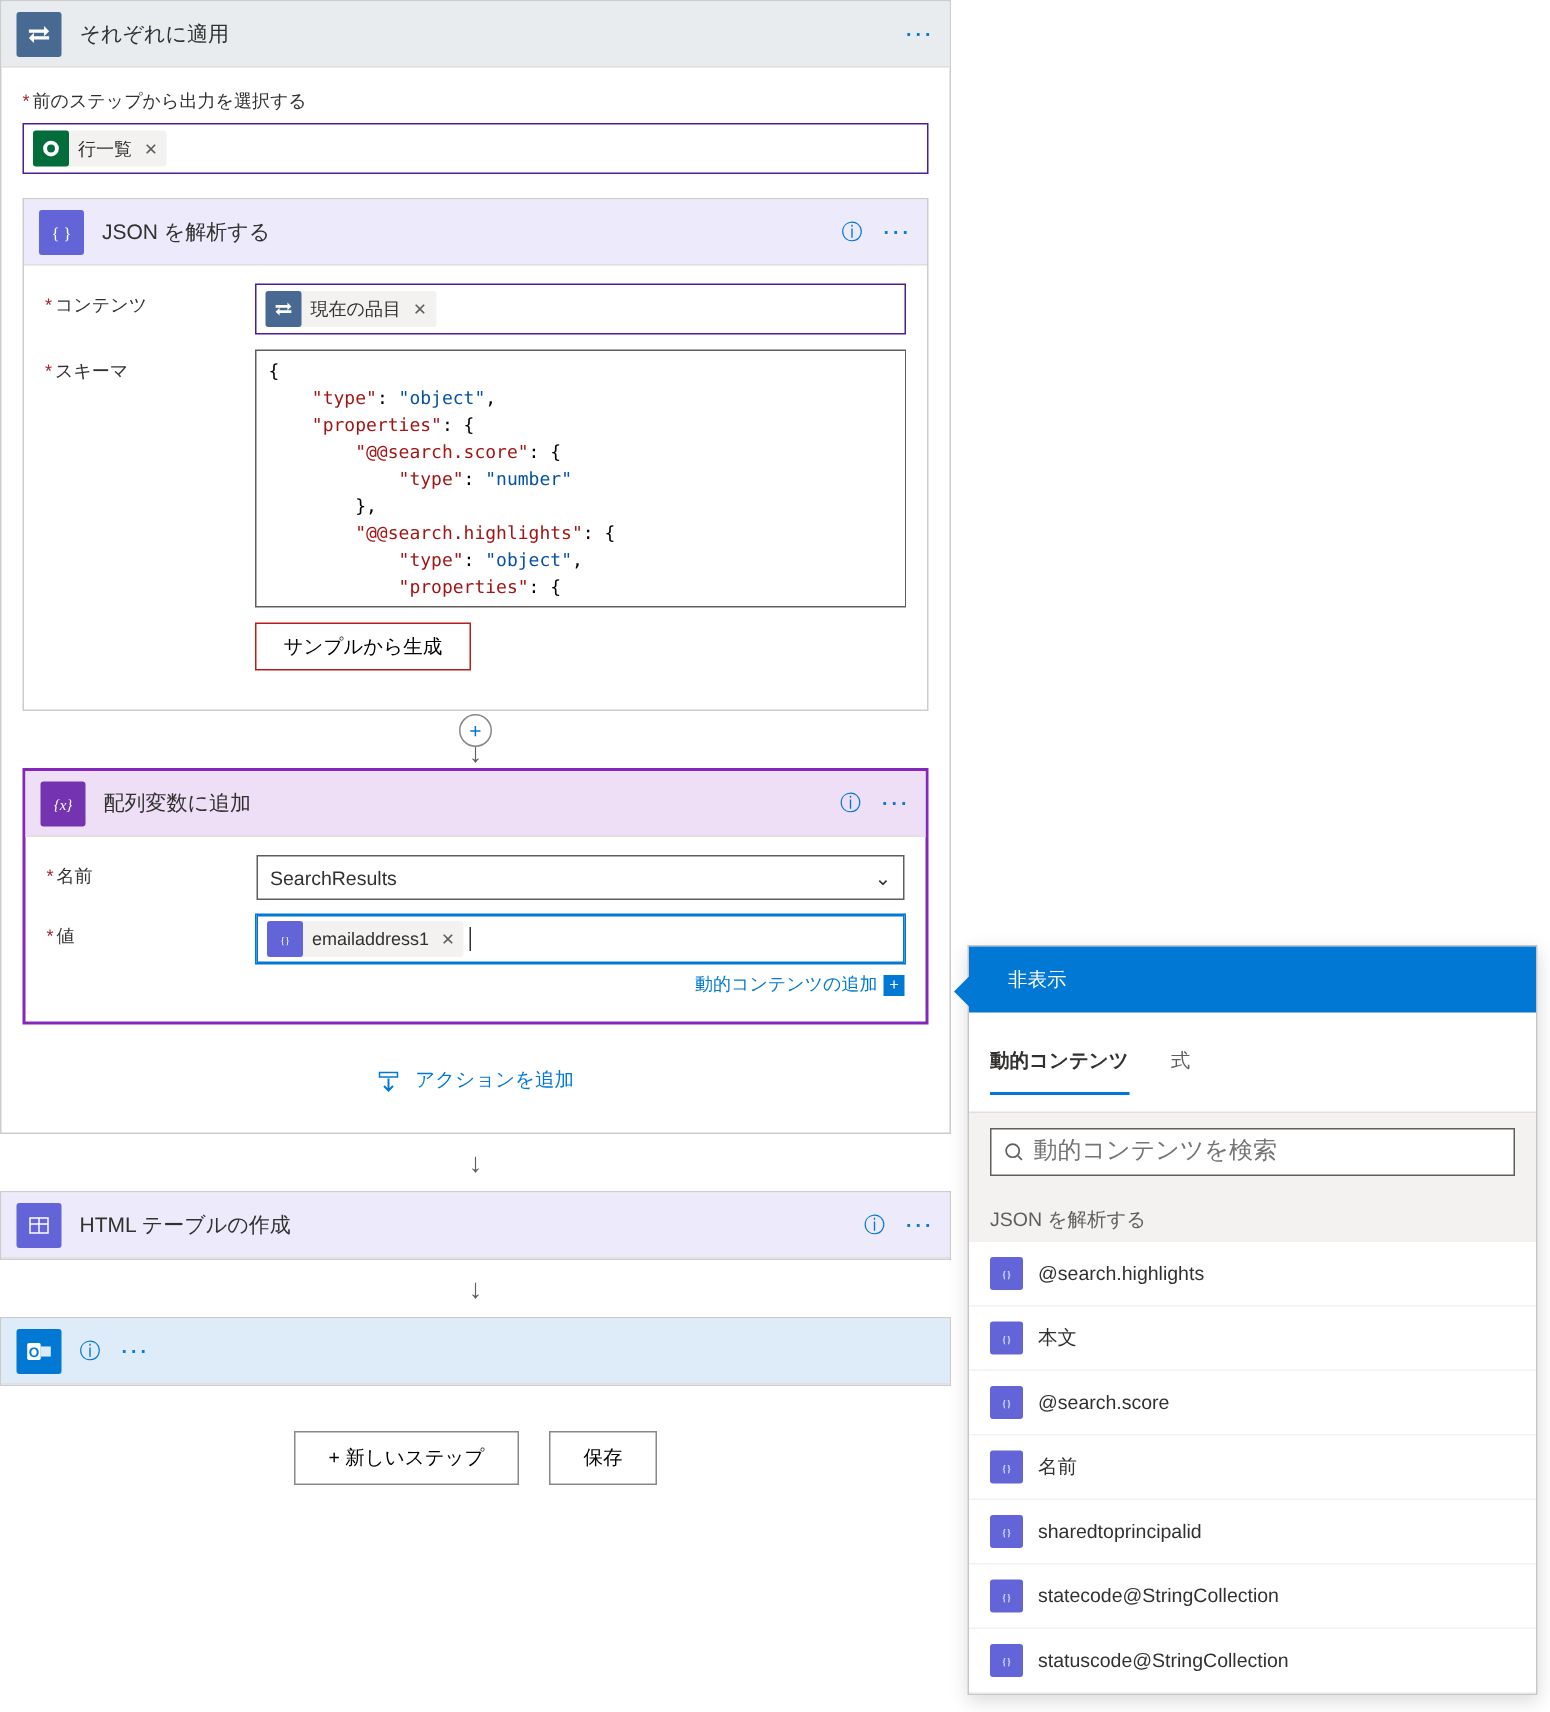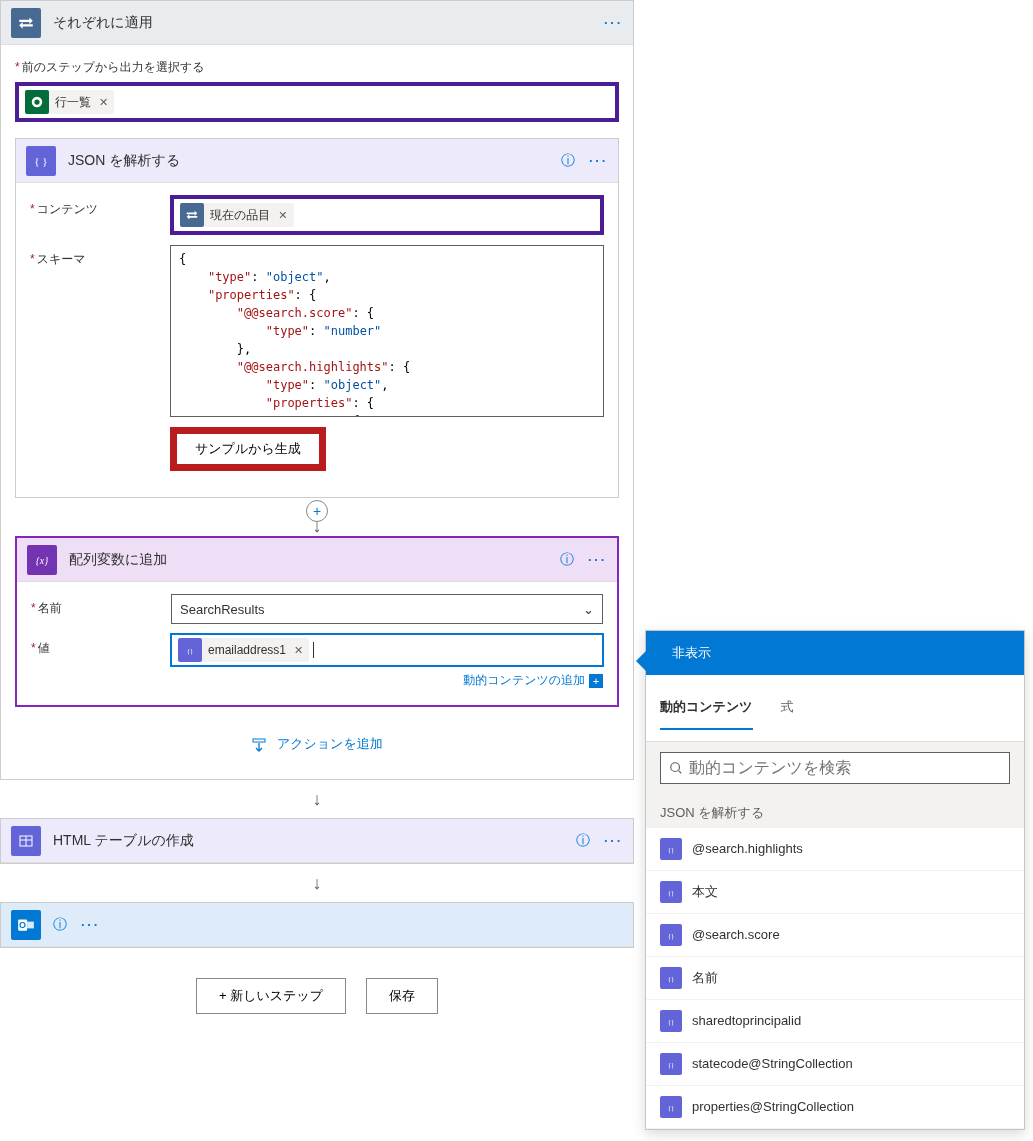--- a/index.html
+++ b/index.html
@@ -16,34 +16,34 @@
 .ellipsis { color: #0078d4; letter-spacing: 2px; font-weight: bold; }
 
 
 .foreach-header { background: #e8ecef; }
 .foreach-icon { background: #486991; }
 .foreach-body { padding: 14px 14px 6px 14px; }
 
 
 .field-label { font-size: 12px; color: #323130; margin-bottom: 6px; }
 .req::before { content: "*"; color: #a4262c; margin-right: 2px; }
-.input-box { border: 4px solid #4c1d95; background: #fff; padding: 4px 6px; display: flex; align-items: center; min-height: 30px; flex-wrap: wrap; gap: 4px; }
+.input-box { border: 1px solid #4c1d95; background: #fff; padding: 4px 6px; display: flex; align-items: center; min-height: 30px; flex-wrap: wrap; gap: 4px; }
 .token { display: inline-flex; align-items: center; background: #f3f2f1; border-radius: 2px; height: 24px; padding-right: 6px; font-size: 12px; }
 .token-icon { width: 24px; height: 24px; display: flex; align-items: center; justify-content: center; margin-right: 6px; border-radius: 2px; }
 .token-x { margin-left: 8px; color: #605e5c; font-size: 11px; cursor: pointer; }
 
 
 .json-header { background: #edeafc; }
 .purple-icon { background: #6264d7; color: #fff; }
 .card-body { padding: 12px 14px 16px 14px; }
 .field-row { display: flex; align-items: flex-start; margin-bottom: 10px; }
 .field-row .field-label { width: 140px; padding-top: 6px; }
 .field-row .field-content { flex: 1; }
 .schema-box { border: 1px solid #605e5c; background: #fff; height: 172px; overflow: auto; padding: 4px 8px; font-family: Consolas, monospace; font-size: 12px; line-height: 1.5; white-space: pre; }
-.btn-outline { border: 7px solid #b91c1c; background: #fff; padding: 6px 18px; font-size: 13px; cursor: pointer; }
+.btn-outline { border: 1px solid #b91c1c; background: #fff; padding: 6px 18px; font-size: 13px; cursor: pointer; }
 
 
 .append-card { border: 2px solid #8527bd; margin-top: 0; }
 .append-header { background: #eedff6; }
 .append-icon { background: #7433b0; color: #fff; }
 .select-box { border: 1px solid #605e5c; background: #fff; height: 30px; display: flex; align-items: center; padding: 0 8px; justify-content: space-between; }
 .value-box { border: 1px solid #0078d4; box-shadow: 0 0 0 1px #0078d4; background: #fff; min-height: 32px; display: flex; align-items: center; padding: 3px 6px; }
 .add-dyn { text-align: right; margin-top: 6px; }
 .add-dyn a { color: #0078d4; font-size: 12px; text-decoration: none; }
 .add-dyn .plus-badge { display: inline-block; width: 14px; height: 14px; background: #0078d4; color: #fff; font-size: 11px; text-align: center; line-height: 14px; margin-left: 4px; vertical-align: middle; }
@@ -352,16 +352,16 @@
           </svg>
         </span>
         <span>statecode@StringCollection</span>
       </div>
       <div class="dyn-item">
         <span class="tok-icon">
           <svg width="12" height="12" viewBox="0 0 16 16">
             <text x="8" y="12" text-anchor="middle" fill="#fff" font-size="9" font-family="Consolas">{}</text>
           </svg>
         </span>
-        <span>properties@StringCollection</span>
+        <span>statuscode@StringCollection</span>
       </div>
     </div>
 </div>
 
 </body></html>

